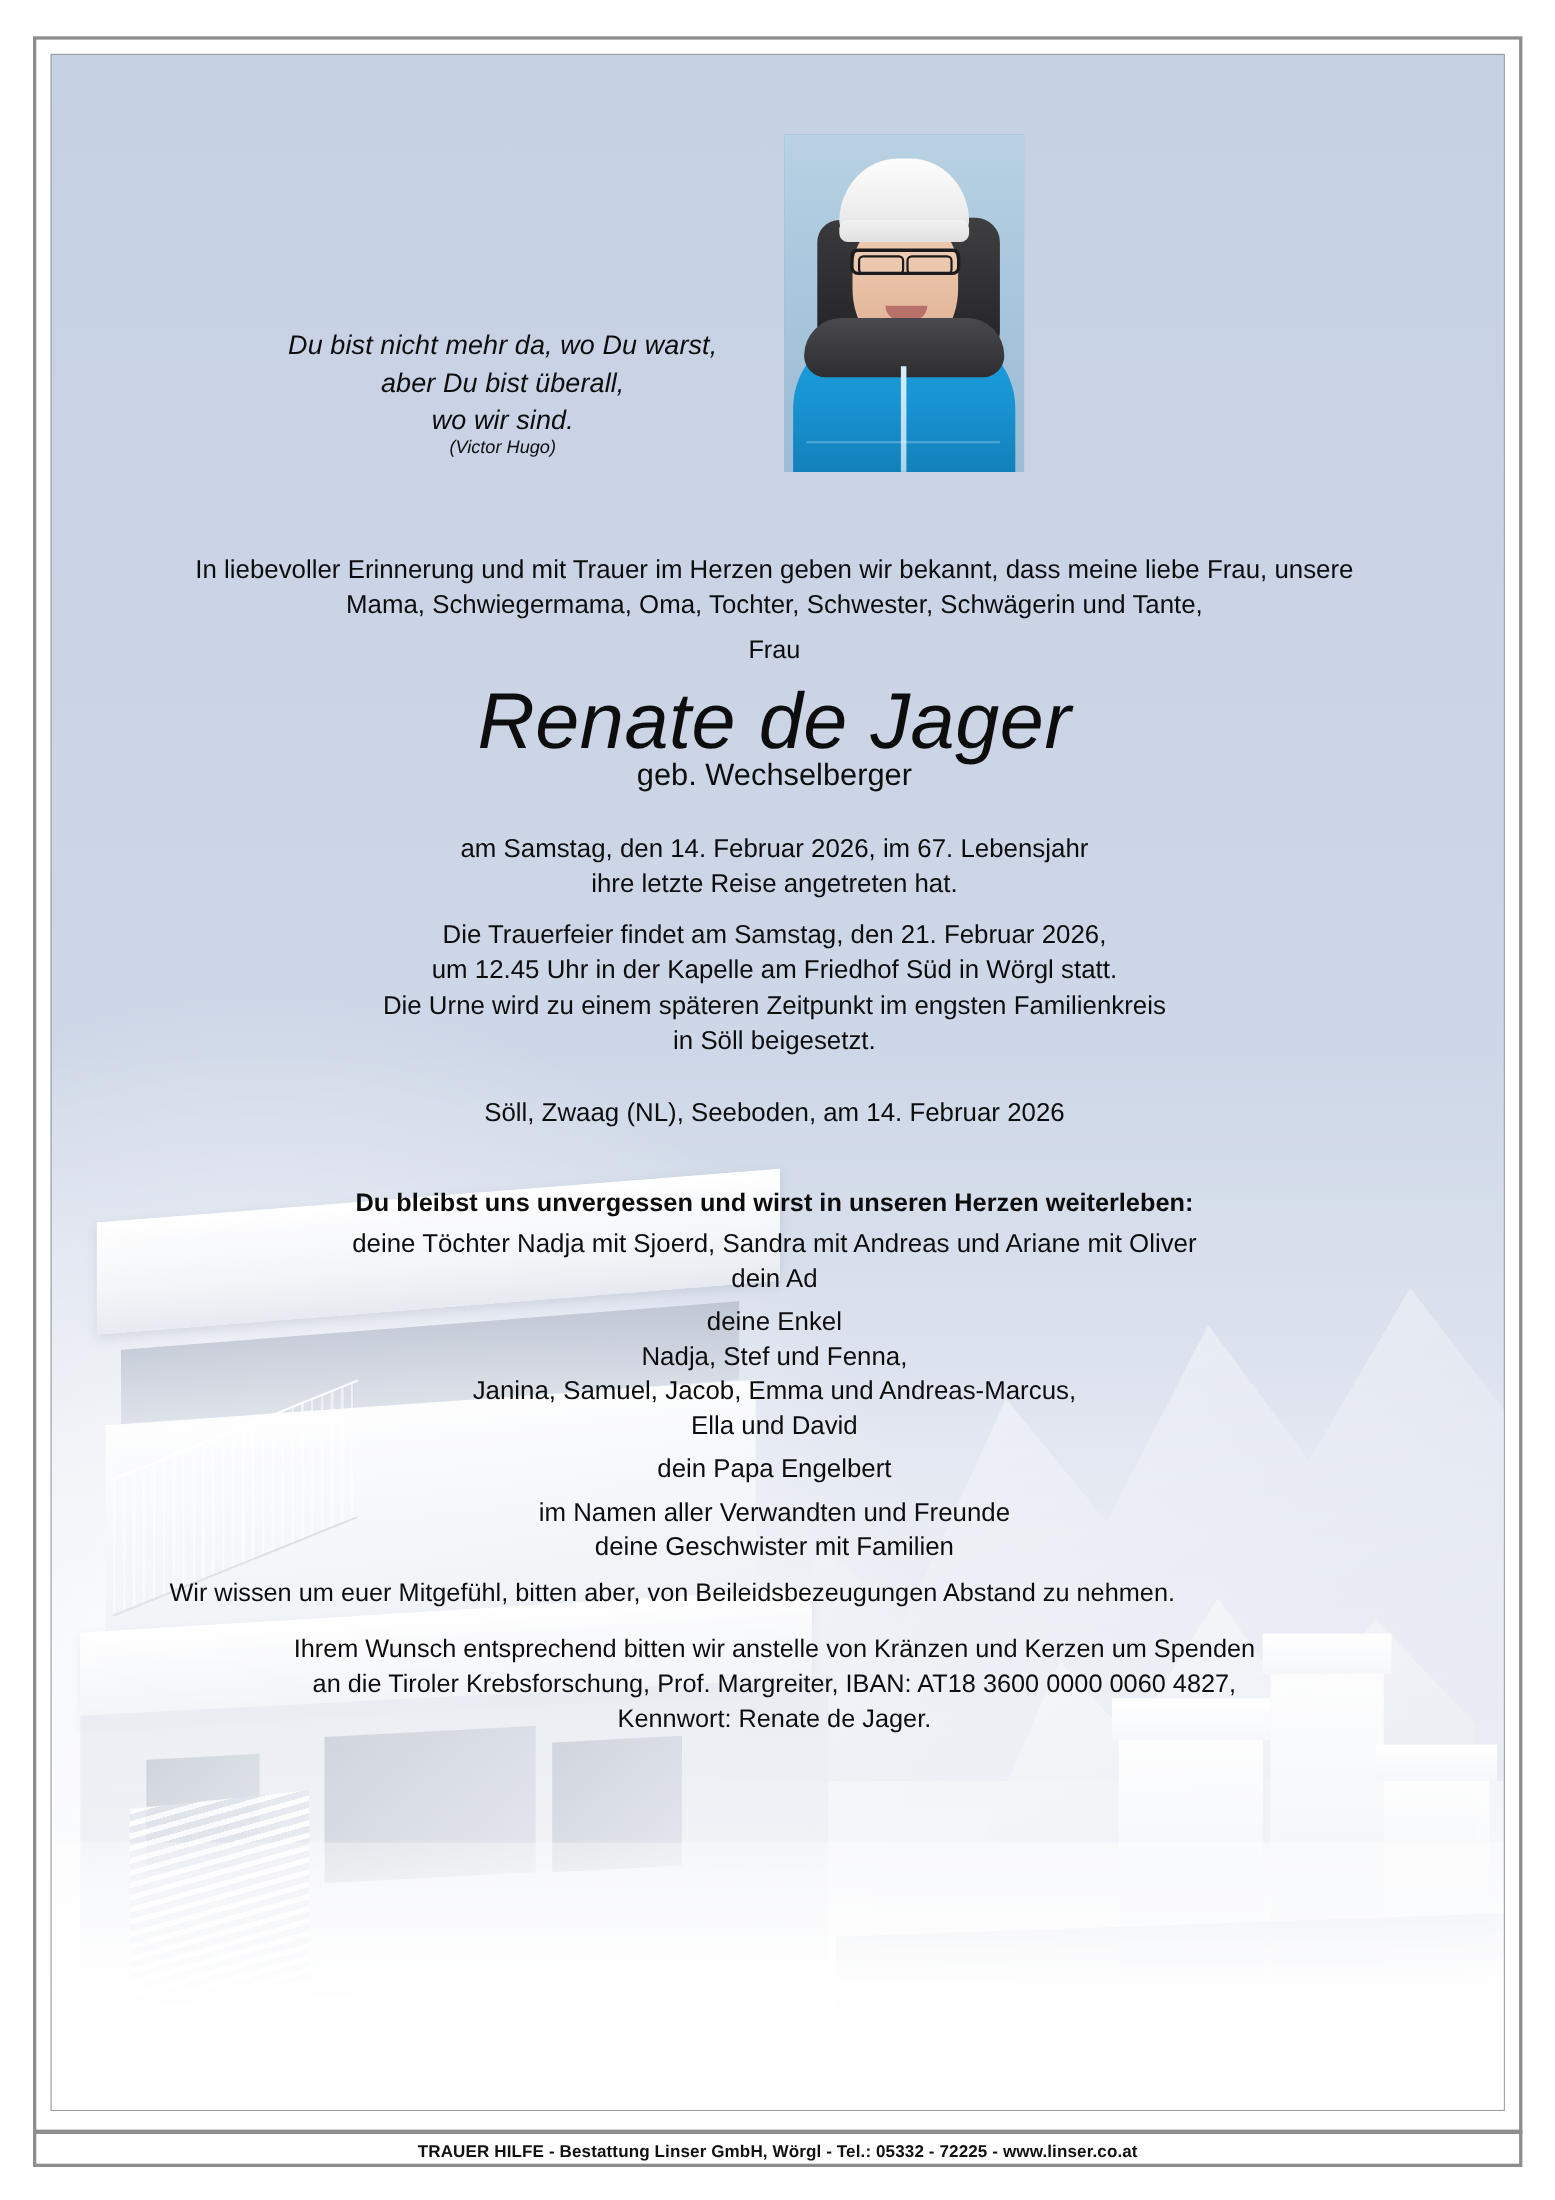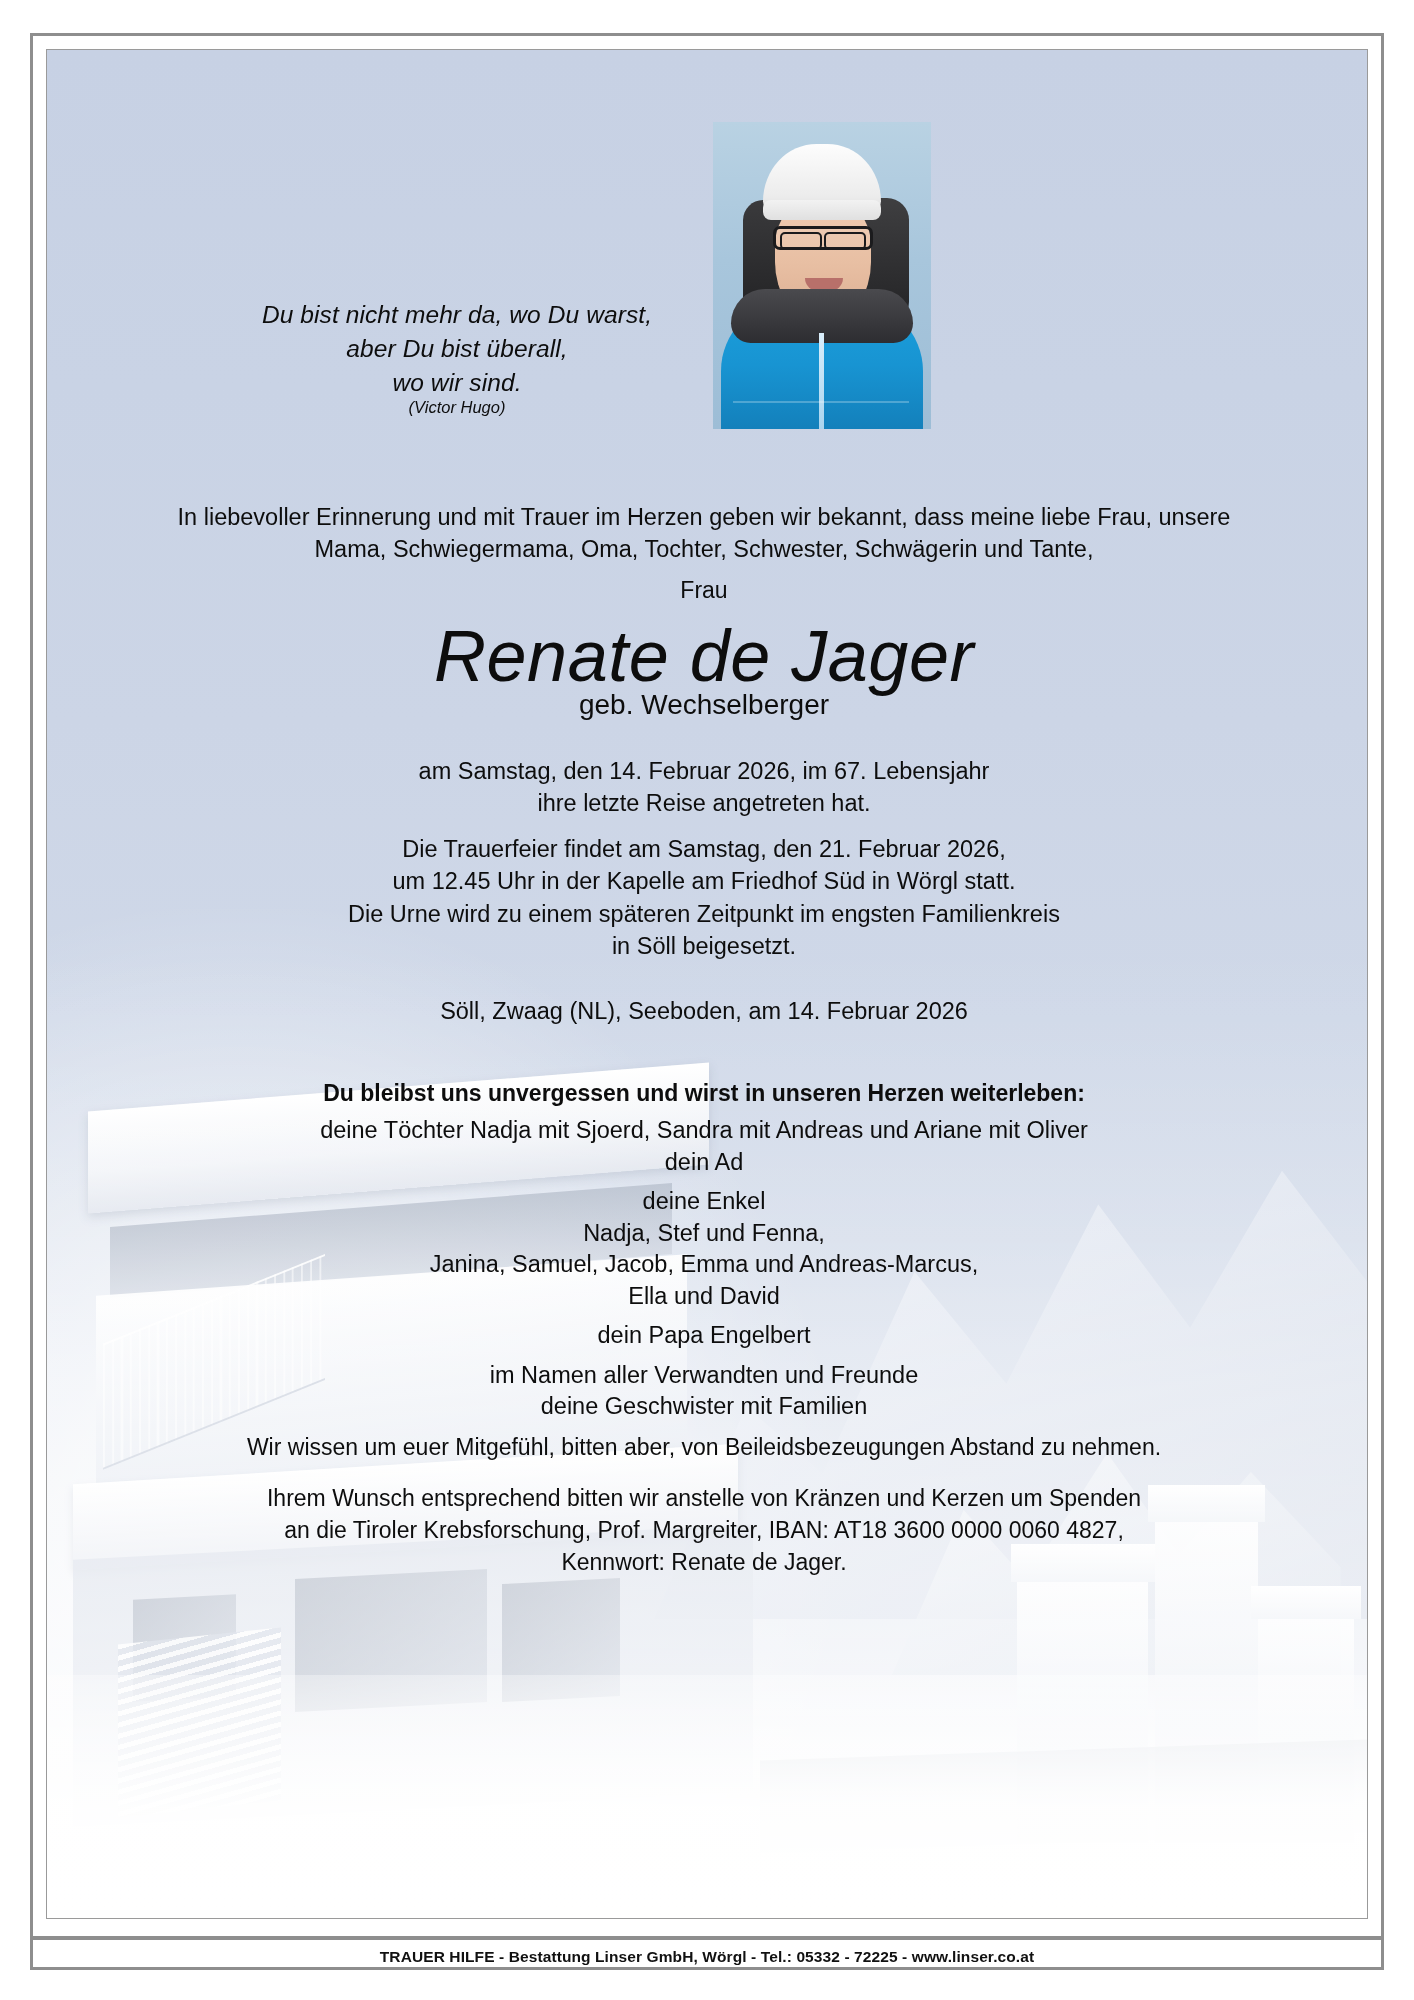--- a/index.html
+++ b/index.html
@@ -397,21 +397,21 @@
     text-align: center;
     font-size: 23.5px;
     line-height: 31.5px;
   }
   .family .gap { display:block; height: 8px; }
 
   .closing {
     position: absolute;
     left: 107px; top: 1381px;
     width: 1100px;
-    text-align: center;
+    text-align: left;
     font-size: 23px;
     line-height: 32px;
   }
 
   .donation {
     position: absolute;
     left: 107px; top: 1432px;
     width: 1100px;
     text-align: center;
     font-size: 23px;

